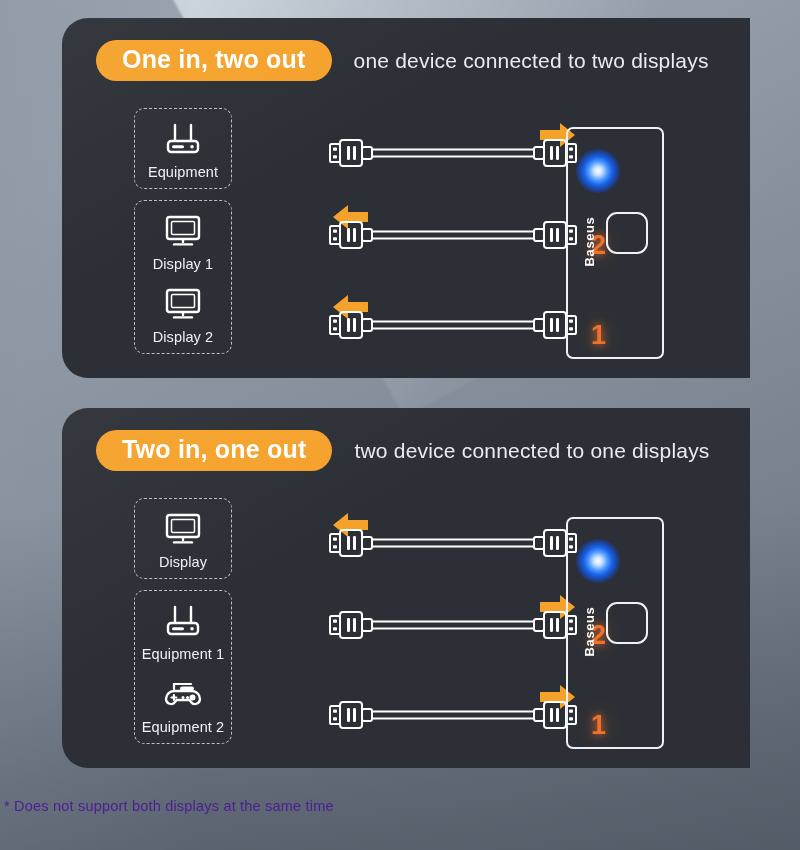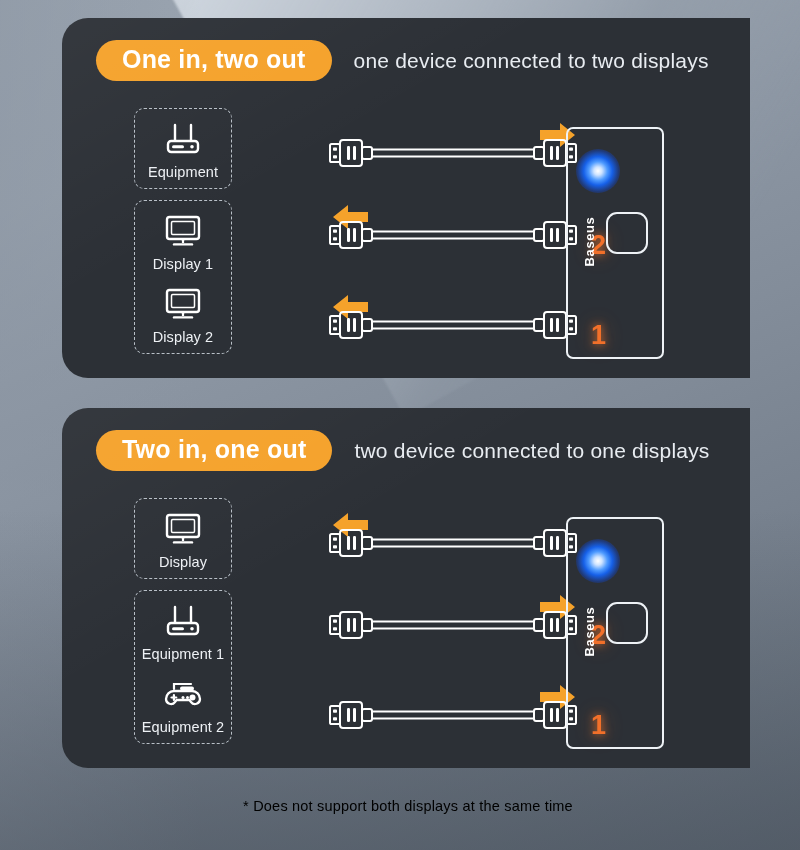--- a/index.html
+++ b/index.html
@@ -126,22 +126,22 @@
       rgba(18,70,200,.45) 66%, rgba(12,40,120,0) 82%);
   }
   .portnum {
     position: absolute;
     color: #f2702a; font-size: 27px; font-weight: bold;
     text-shadow: 0 0 9px rgba(246,120,45,.85), 0 0 20px rgba(246,120,45,.45);
     line-height: 1;
   }
 
   .footnote {
-    position: absolute; left: 16px; right: 0; top: 798px;
-    text-align: center; color: #000000; font-size: 14.5px;
+    position: absolute; left: 4px; right: 0; top: 798px;
+    color: #4c1d95; font-size: 14.5px;
     letter-spacing: .2px;
   }
 </style>
 </head>
 <body>
 
 <div id="bg">
   <div class="base"></div>
   <div class="sheen-top"></div>
 

